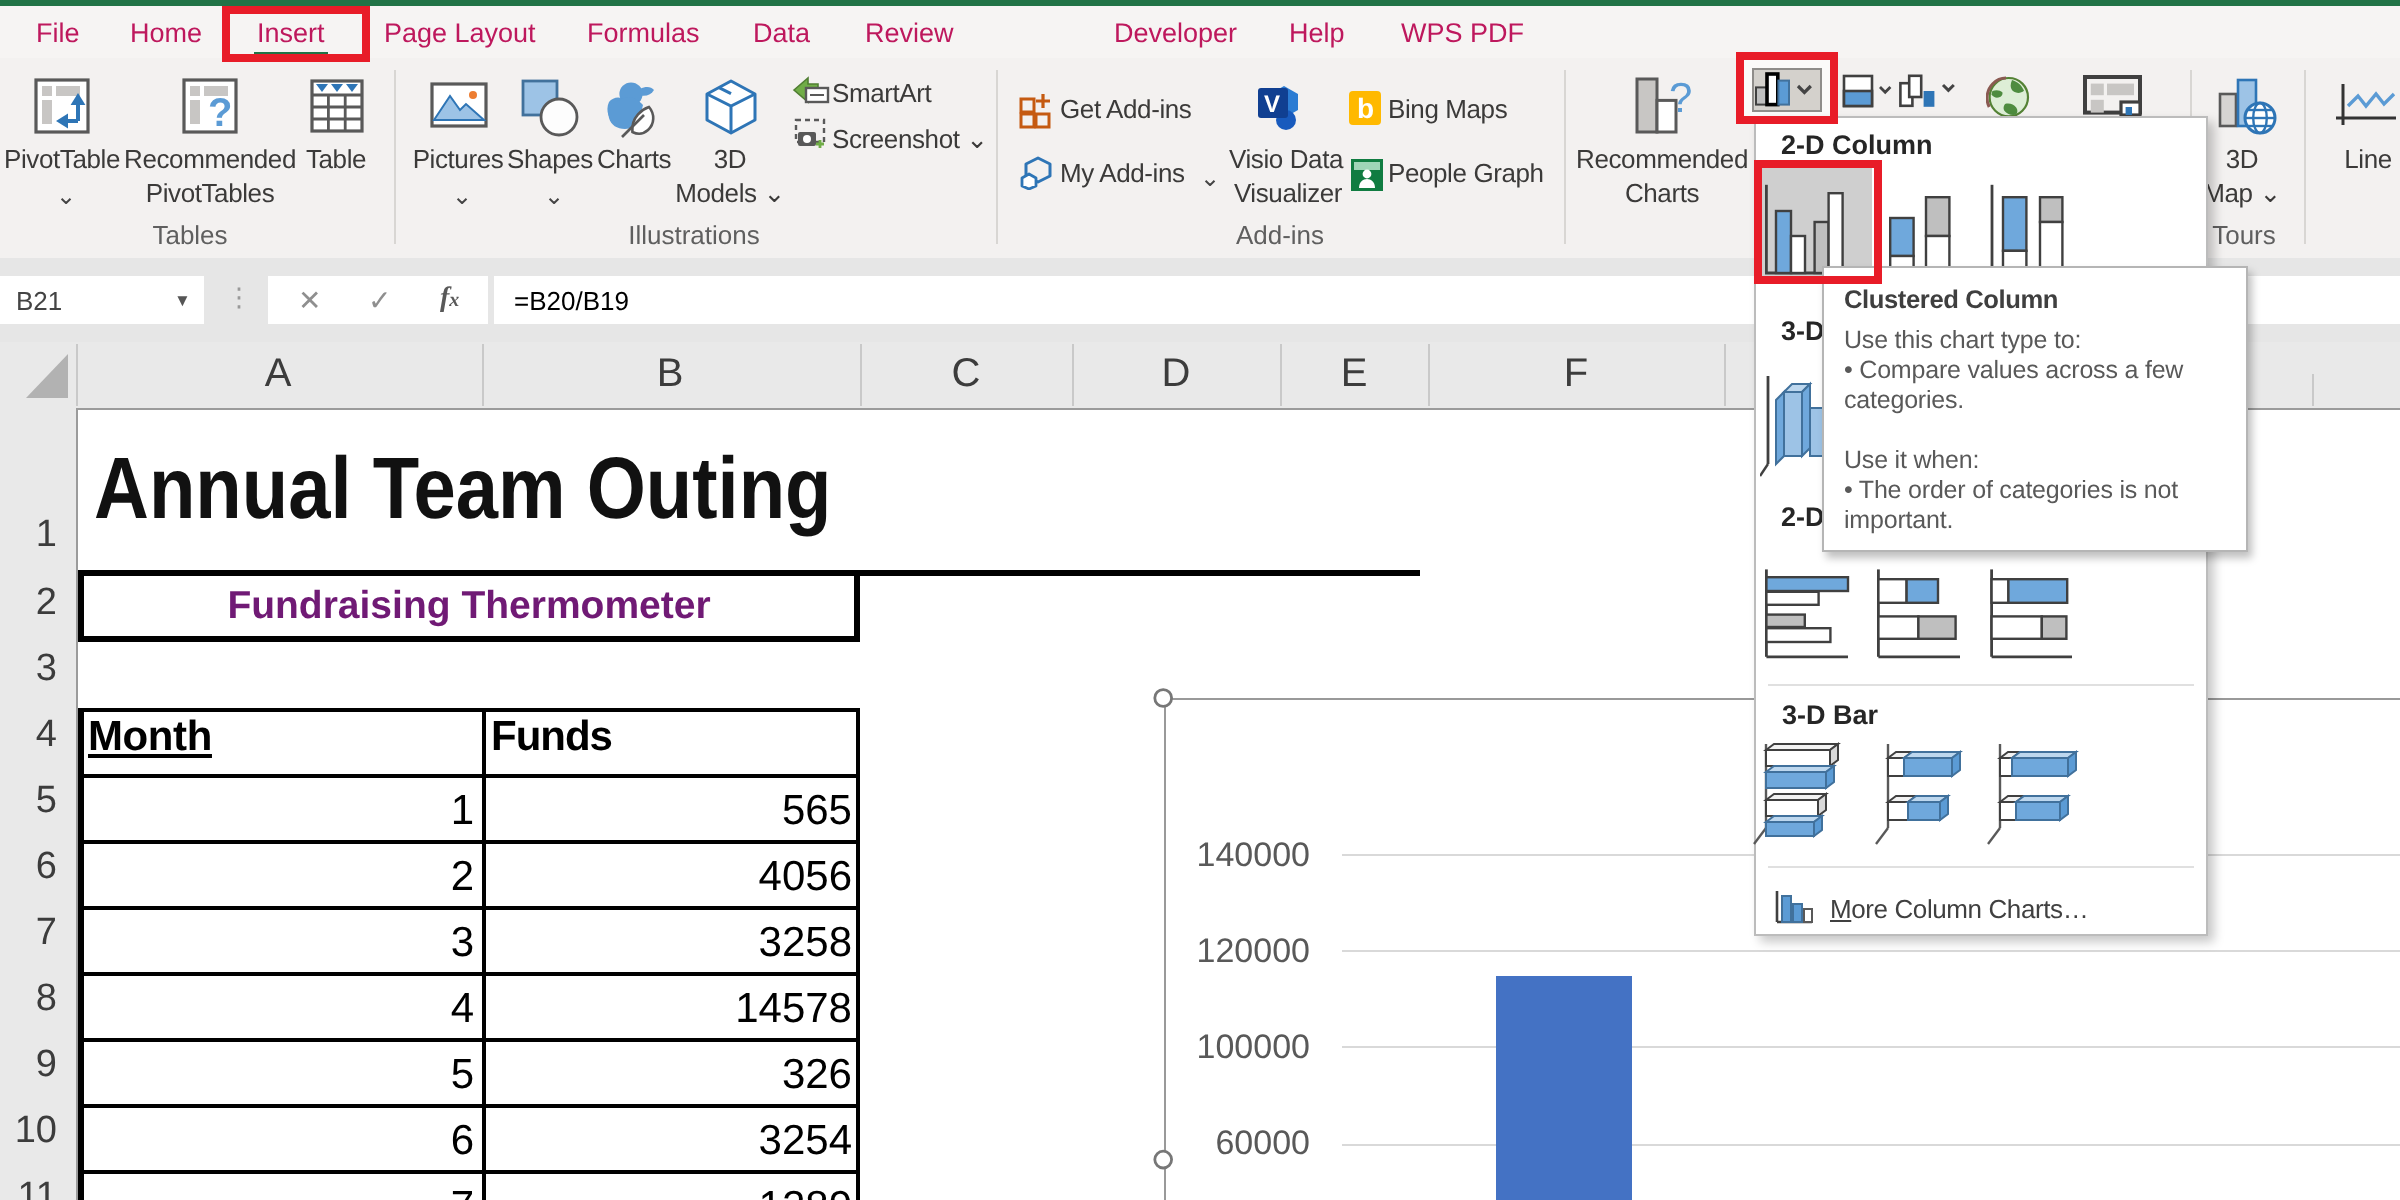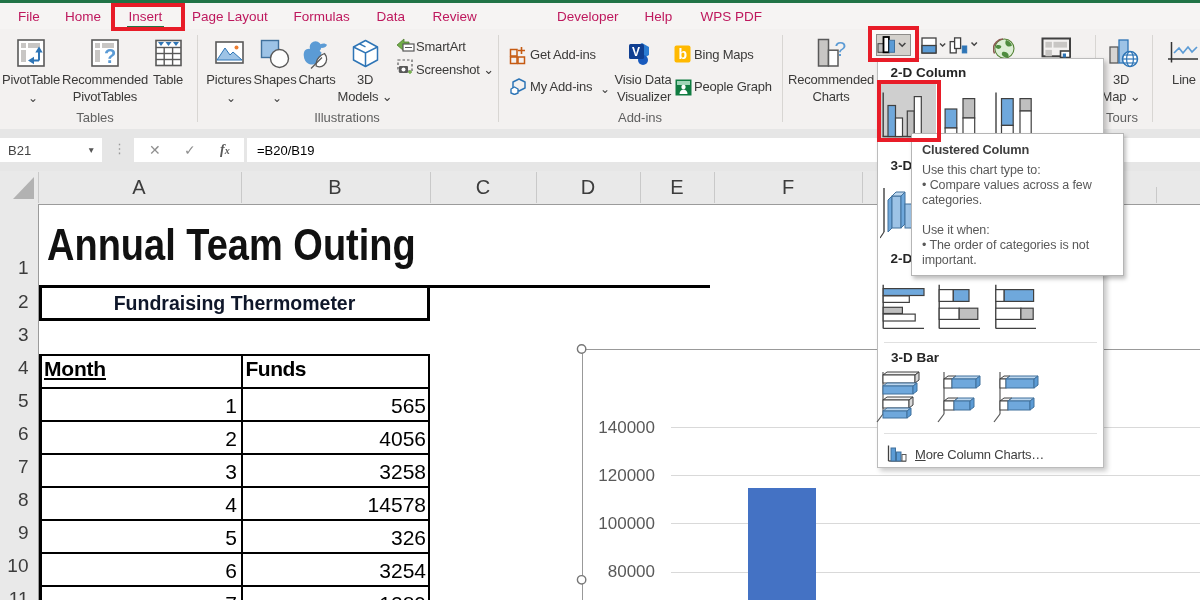--- a/index.html
+++ b/index.html
@@ -278,21 +278,21 @@
 <div class="rownum" style="top:489px;">8</div>
 <div class="rownum" style="top:522px;">9</div>
 <div class="rownum" style="top:555px;">10</div>
 <div class="rownum" style="top:588px;">11</div>
 
 <div class="abs" style="left:47px;top:221px;font-size:38px;font-weight:bold;color:#111;transform:scaleY(1.15);transform-origin:top left;">Annual Team Outing</div>
 
 <div class="abs" style="left:39px;top:284.5px;width:671px;height:3px;background:#000;"></div>
 
 <div class="abs" style="left:39px;top:284.5px;width:391px;height:36px;border:3px solid #000;box-sizing:border-box;"></div>
-<div class="abs" style="left:39px;top:292px;width:391px;text-align:center;font-size:19.5px;font-weight:bold;color:#0f172a;">Fundraising Thermometer</div>
+<div class="abs" style="left:39px;top:292px;width:391px;text-align:center;font-size:19.5px;font-weight:bold;color:#701a75;">Fundraising Thermometer</div>
 
 <div class="abs" style="left:39px;top:353.5px;width:391px;height:2.5px;background:#000;"></div>
 <div class="abs" style="left:39px;top:386.5px;width:391px;height:2.5px;background:#000;"></div>
 <div class="abs" style="left:39px;top:419.5px;width:391px;height:2.5px;background:#000;"></div>
 <div class="abs" style="left:39px;top:452.5px;width:391px;height:2.5px;background:#000;"></div>
 <div class="abs" style="left:39px;top:485.5px;width:391px;height:2.5px;background:#000;"></div>
 <div class="abs" style="left:39px;top:518.5px;width:391px;height:2.5px;background:#000;"></div>
 <div class="abs" style="left:39px;top:551.5px;width:391px;height:2.5px;background:#000;"></div>
 <div class="abs" style="left:39px;top:584.5px;width:391px;height:2.5px;background:#000;"></div>
 <div class="abs" style="left:39px;top:353.5px;width:2.5px;height:246.5px;background:#000;"></div>
@@ -317,21 +317,21 @@
 
 <div class="abs" style="left:581.5px;top:348.5px;width:618.5px;height:1.2px;background:#999;"></div>
 <div class="abs" style="left:581.5px;top:348.5px;width:1.2px;height:251.5px;background:#999;"></div>
 <div class="grid" style="left:671px;top:426.8px;width:529px;"></div>
 <div class="grid" style="left:671px;top:475.1px;width:529px;"></div>
 <div class="grid" style="left:671px;top:523.4px;width:529px;"></div>
 <div class="grid" style="left:671px;top:571.7px;width:529px;"></div>
 <div class="abs" style="right:545px;top:417.5px;font-size:17px;color:#595959;">140000</div>
 <div class="abs" style="right:545px;top:465.8px;font-size:17px;color:#595959;">120000</div>
 <div class="abs" style="right:545px;top:514.1px;font-size:17px;color:#595959;">100000</div>
-<div class="abs" style="right:545px;top:562.4px;font-size:17px;color:#595959;">80000</div>
+<div class="abs" style="right:545px;top:562.4px;font-size:17px;color:#595959;">60000</div>
 <div class="abs" style="left:748px;top:488.4px;width:68px;height:112px;background:#4472c4;"></div>
 <svg class="abs" style="left:573px;top:340px;" width="18" height="250">
   <circle cx="8.6" cy="9" r="4.2" fill="#fff" stroke="#777" stroke-width="1.4"></circle>
   <circle cx="8.6" cy="239.8" r="4.2" fill="#fff" stroke="#777" stroke-width="1.4"></circle>
 </svg>
 
 <div class="abs" style="left:877px;top:57.5px;width:226.5px;height:410px;background:#fff;border:1px solid #bcbcbc;box-sizing:border-box;box-shadow:3px 3px 5px rgba(0,0,0,0.22);z-index:10;"></div>
 <div class="panehdr" style="left:890.5px;top:65px;z-index:11;">2-D Column</div>
 <div class="abs" style="left:878px;top:80px;width:58px;height:58px;background:#cfcfcf;z-index:11;"></div>
 <svg class="abs" style="left:878px;top:86px;z-index:12;" width="48" height="52">

